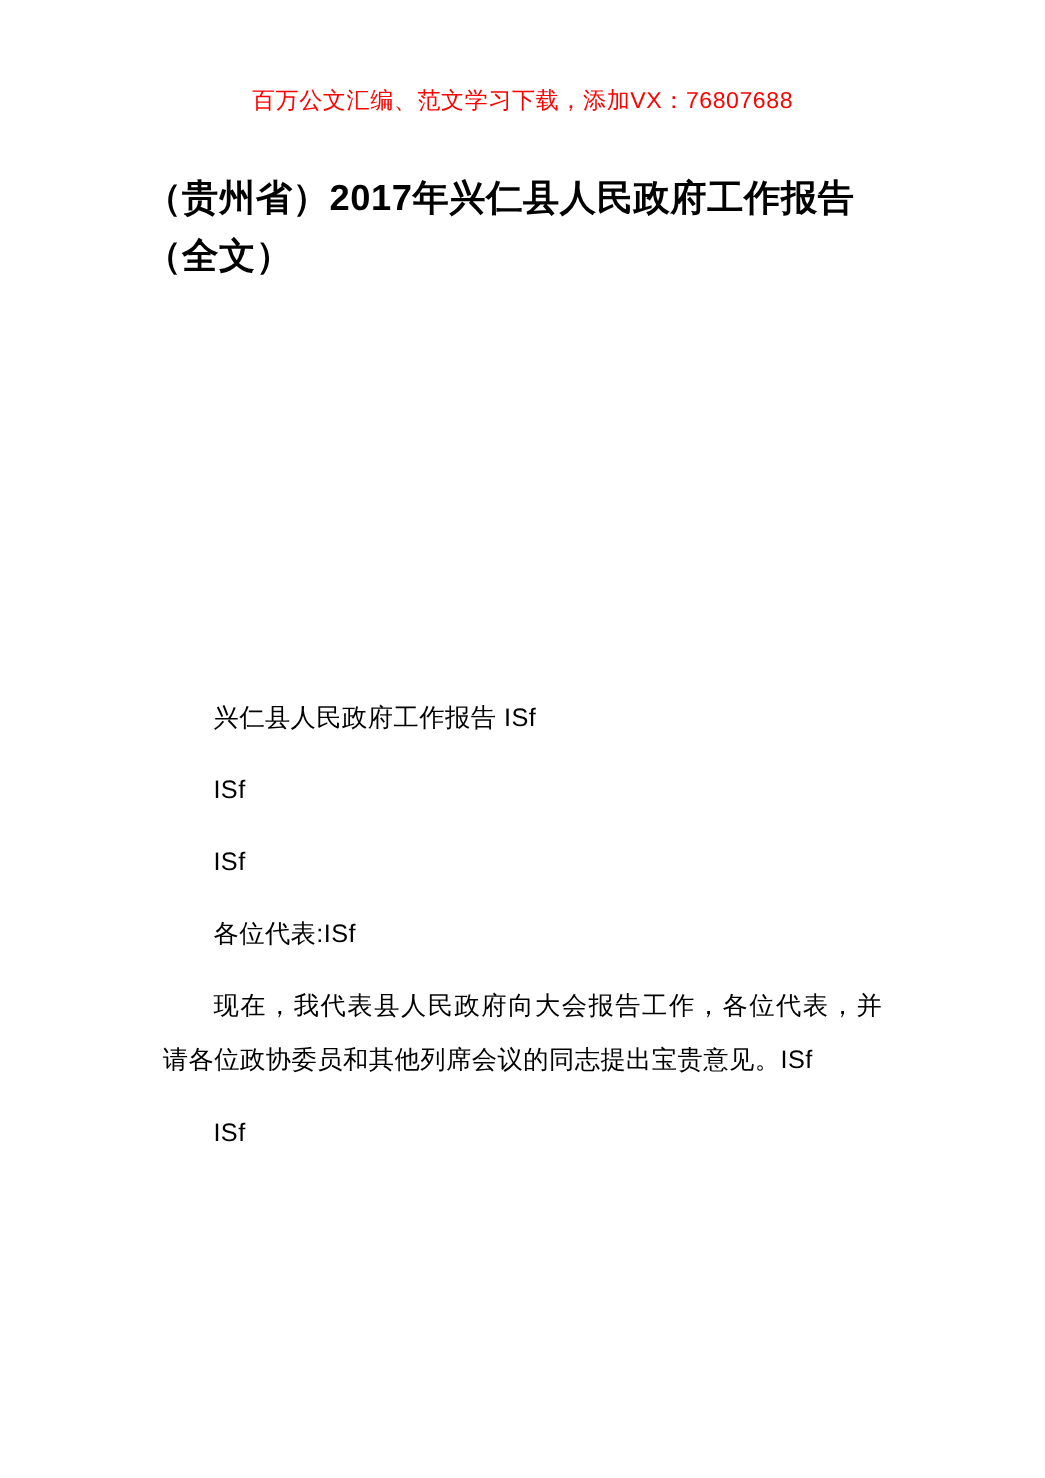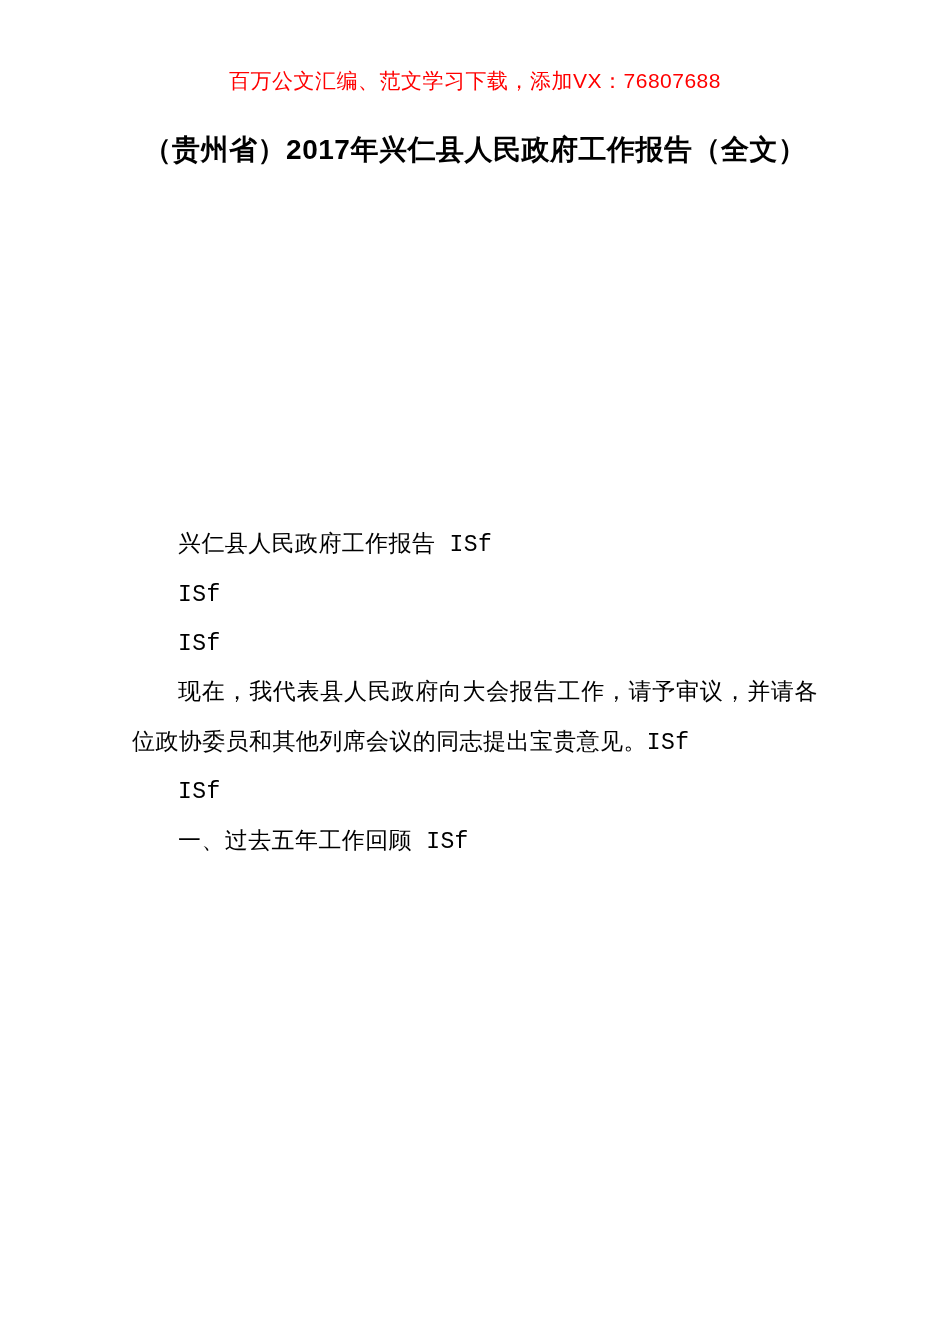--- a/index.html
+++ b/index.html
@@ -12,70 +12,69 @@
     height: 1344px;
     font-family: "Liberation Sans", sans-serif;
     color: #000000;
     position: relative;
     overflow: hidden;
   }
   .page {
     width: 950px;
     height: 1344px;
     box-sizing: border-box;
-    padding: 1px 132px;
+    padding: 11px 132px;
     position: relative;
   }
   .watermark {
     text-align: center;
     color: #ff0000;
     font-size: 21px;
     letter-spacing: 0.5px;
     padding-top: 66px;
     font-family: "Liberation Sans", sans-serif;
     white-space: nowrap;
   }
   .doc-title {
-    margin-top: 32px;
-    text-align: center;
-    font-size: 28px;
+    margin-top: 48px;
+    text-align: left;
+    font-size: 33px;
     font-weight: bold;
     line-height: 1.62;
     letter-spacing: 0.5px;
     font-family: "Liberation Sans", sans-serif;
   }
   .spacer-block {
     height: 330px;
   }
   .body-text {
     font-size: 23px;
     line-height: 2.15;
     letter-spacing: 0.4px;
     font-family: "Liberation Sans", sans-serif;
   }
   .body-text p {
-    margin: 0;
+    margin: 16px;
     text-indent: 2em;
     text-align: justify;
-    font-family: Liberation Mono, monospace;
   }
 </style>
 </head>
 <body>
 
 <div class="page">
 
   <div class="watermark">百万公文汇编、范文学习下载，添加VX：76807688</div>
 
   <h1 class="doc-title">（贵州省）2017年兴仁县人民政府工作报告（全文）</h1>
 
   <div class="spacer-block"></div>
 
   <div class="body-text">
     <p>兴仁县人民政府工作报告 ISf</p>
     <p>ISf</p>
     <p>ISf</p>
-    <p>现在，我代表县人民政府向大会报告工作，请予审议，并请各位政协委员和其他列席会议的同志提出宝贵意见。ISf</p>
+    <p>各位代表:ISf</p>
+    <p>现在，我代表县人民政府向大会报告工作，各位代表，并请各位政协委员和其他列席会议的同志提出宝贵意见。ISf</p>
     <p>ISf</p>
-    <p>一、过去五年工作回顾 ISf</p>
   </div>
 
 </div>
 
 </body></html>

